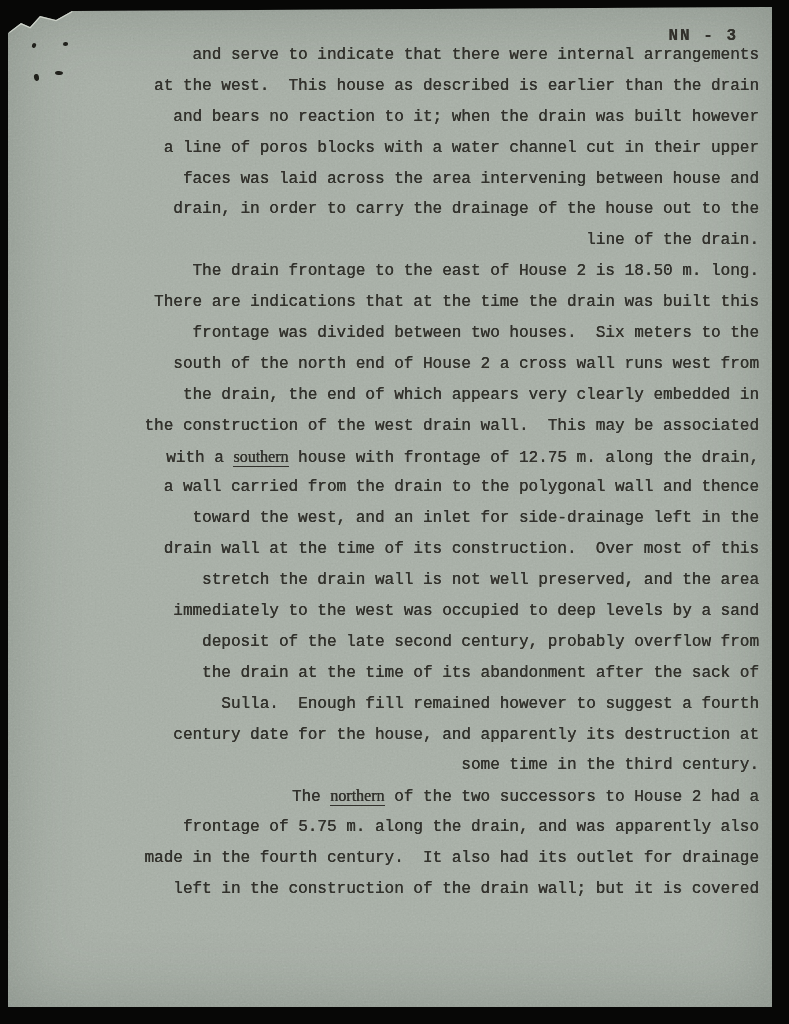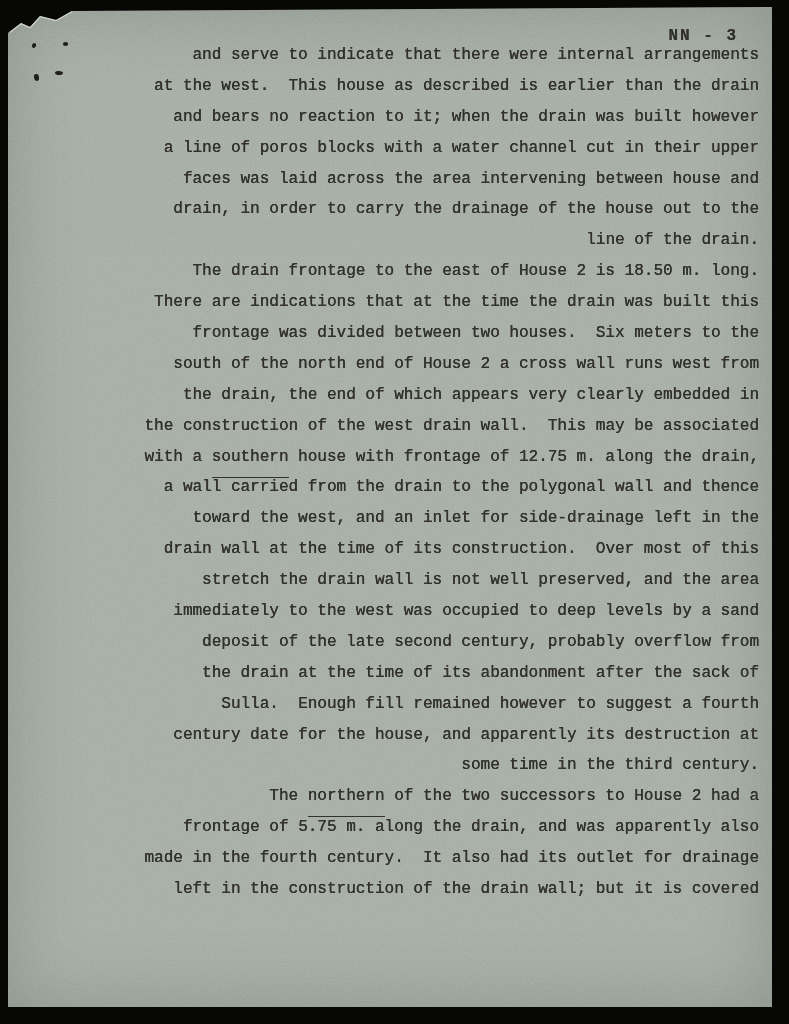--- a/index.html
+++ b/index.html
@@ -63,21 +63,22 @@
     font-size: 16px;
     line-height: 30.9px;
     white-space: pre;
     text-shadow: 0 0 0.6px rgba(40, 40, 34, 0.8), 0.3px 0.3px 0.4px rgba(40, 40, 34, 0.45);
     text-align: right;
   }
   .para { margin: 0; }
   .line { height: 30.9px; }
   .u {
     border-bottom: 1.6px solid currentColor;
-    padding-bottom: 11px;
+    padding-bottom: 1px;
+    font-family: Liberation Serif, serif;
   }
 </style>
 </head>
 <body>
 
 <div class="stage" style="background: rgb(7, 7, 6);">
   <div class="paper">
 
     <svg class="grain" xmlns="http://www.w3.org/2000/svg" preserveAspectRatio="none">
       <filter id="paperNoise" x="0" y="0" width="100%" height="100%">

